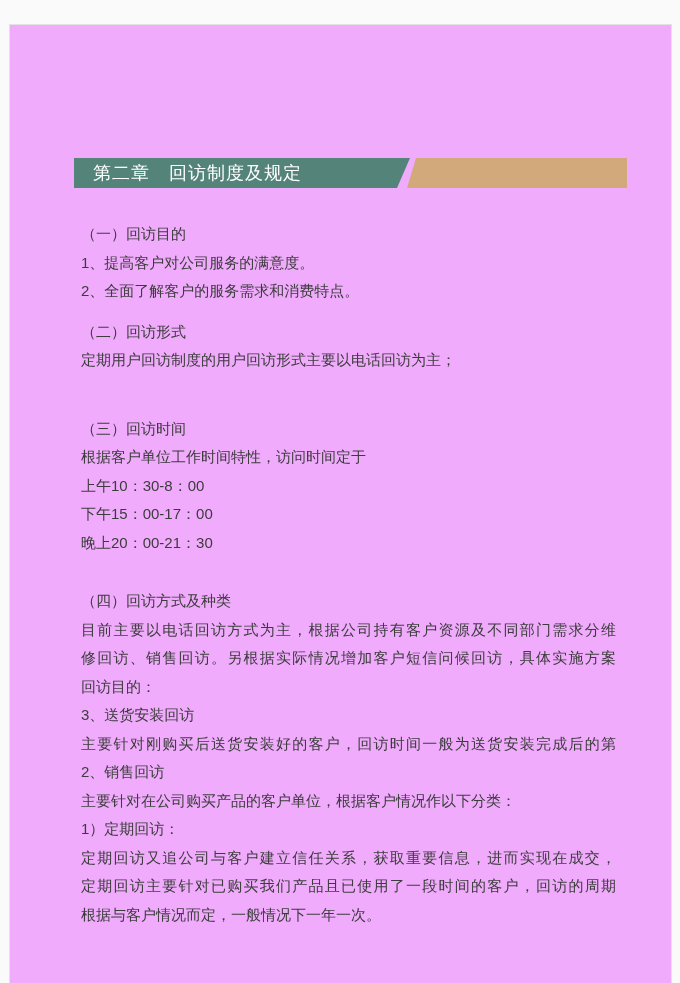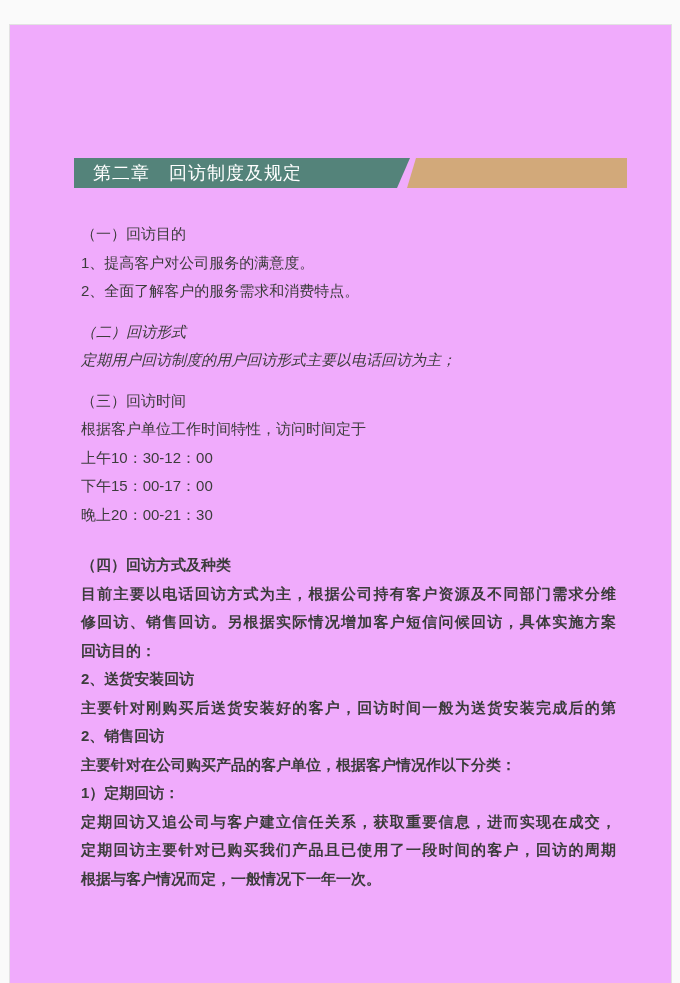--- a/index.html
+++ b/index.html
@@ -49,23 +49,23 @@
   
   .content{
     position:absolute;
     left:71px;top:183px;
     width:535px;
     color:var(--text);
     font-size:15px;
     line-height:28.5px;
   }
   .sec{margin-top:12px;}
-  .sec.s2{font-style:italic;}
-  .sec.s3{margin-top:12px;}
-  .sec.s4{margin-top:22px;font-weight:bold;}
+  .sec.s2{}
+  .sec.s3{margin-top:40px;}
+  .sec.s4{margin-top:30px;}
   .ln{white-space:nowrap;}
   .ln.jf{
     white-space:normal;
     text-align:justify;
     text-align-last:justify;
     text-justify:inter-character;
   }
 </style>
 </head>
 <body>
@@ -86,31 +86,31 @@
     </div>
 
     <div class="sec s2">
       <div class="ln">（二）回访形式</div>
       <div class="ln">定期用户回访制度的用户回访形式主要以电话回访为主；</div>
     </div>
 
     <div class="sec s3">
       <div class="ln">（三）回访时间</div>
       <div class="ln">根据客户单位工作时间特性，访问时间定于</div>
-      <div class="ln">上午10：30-12：00</div>
+      <div class="ln">上午10：30-8：00</div>
       <div class="ln">下午15：00-17：00</div>
       <div class="ln">晚上20：00-21：30</div>
     </div>
 
     <div class="sec s4">
       <div class="ln">（四）回访方式及种类</div>
       <div class="ln jf">目前主要以电话回访方式为主，根据公司持有客户资源及不同部门需求分维</div>
       <div class="ln jf">修回访、销售回访。另根据实际情况增加客户短信问候回访，具体实施方案</div>
       <div class="ln">回访目的：</div>
-      <div class="ln">2、送货安装回访</div>
+      <div class="ln">3、送货安装回访</div>
       <div class="ln jf">主要针对刚购买后送货安装好的客户，回访时间一般为送货安装完成后的第</div>
       <div class="ln">2、销售回访</div>
       <div class="ln">主要针对在公司购买产品的客户单位，根据客户情况作以下分类：</div>
       <div class="ln">1）定期回访：</div>
       <div class="ln jf">定期回访又追公司与客户建立信任关系，获取重要信息，进而实现在成交，</div>
       <div class="ln jf">定期回访主要针对已购买我们产品且已使用了一段时间的客户，回访的周期</div>
       <div class="ln">根据与客户情况而定，一般情况下一年一次。</div>
     </div>
 
   </div>

